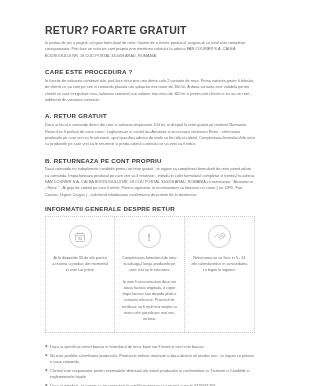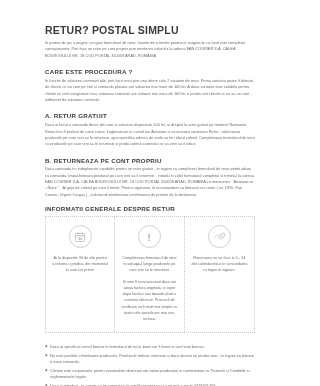--- a/index.html
+++ b/index.html
@@ -120,21 +120,21 @@
     line-height: 1.62;
     color: #6d6d6d;
     flex: 1 1 auto;
   }
 </style>
 </head>
 <body>
 
 <div class="page">
 
-  <h1 class="doc-title">RETUR? POSTAL SIMPLU</h1>
+  <h1 class="doc-title">RETUR? FOARTE GRATUIT</h1>
   <div class="sec">
     <p class="body-text">In partea de jos a paginii, vei gasi formularul de retur. Inainte de a trimite produsul, asigura-te ca totul este completat corespunzator. Poti face un retur pe cont propriu prin trimiterea coletului la adresa FAN COURIER S.A. CALEA BODROGULUI NR. 18 COD POSTAL 310059 ARAD, ROMANIA</p>
   </div>
 
   <div class="sec">
     <h2 class="sec-title">CARE ESTE PROCEDURA ?</h2>
     <p class="body-text">In functie de valoarea comenzii tale, poti face retur prin una dintre cele 2 variante de retur. Prima varianta poate fi folosita de clientii ce au cont pe site si comanda plasata are valoarea mai mare de 100 lei. A doua varianta este valabila pentru clientii ce sunt inregistrati insa, valoarea comenzii are valoare mai mica de 100 lei si pentru toti clientii ce nu au un cont , indiferent de valoarea comenzii.</p>
   </div>
 
   <div class="sec">

